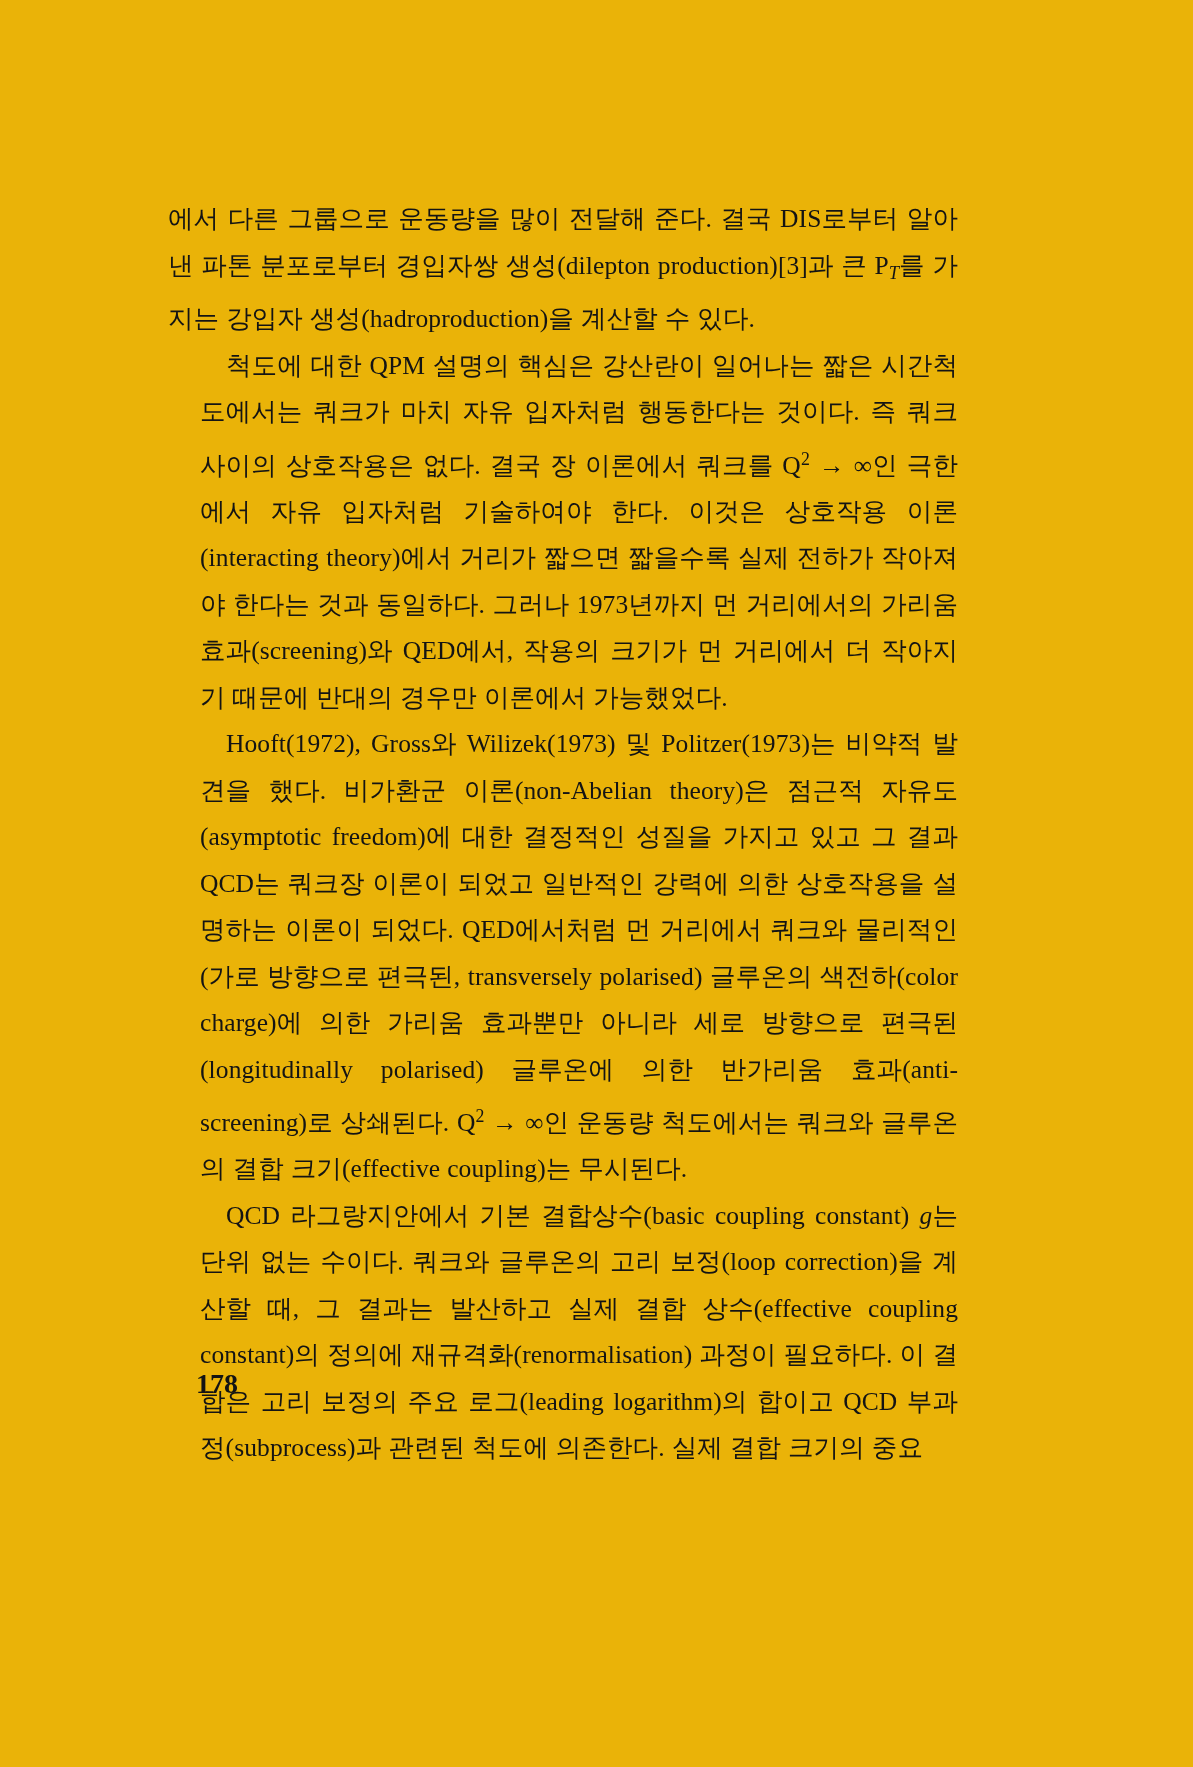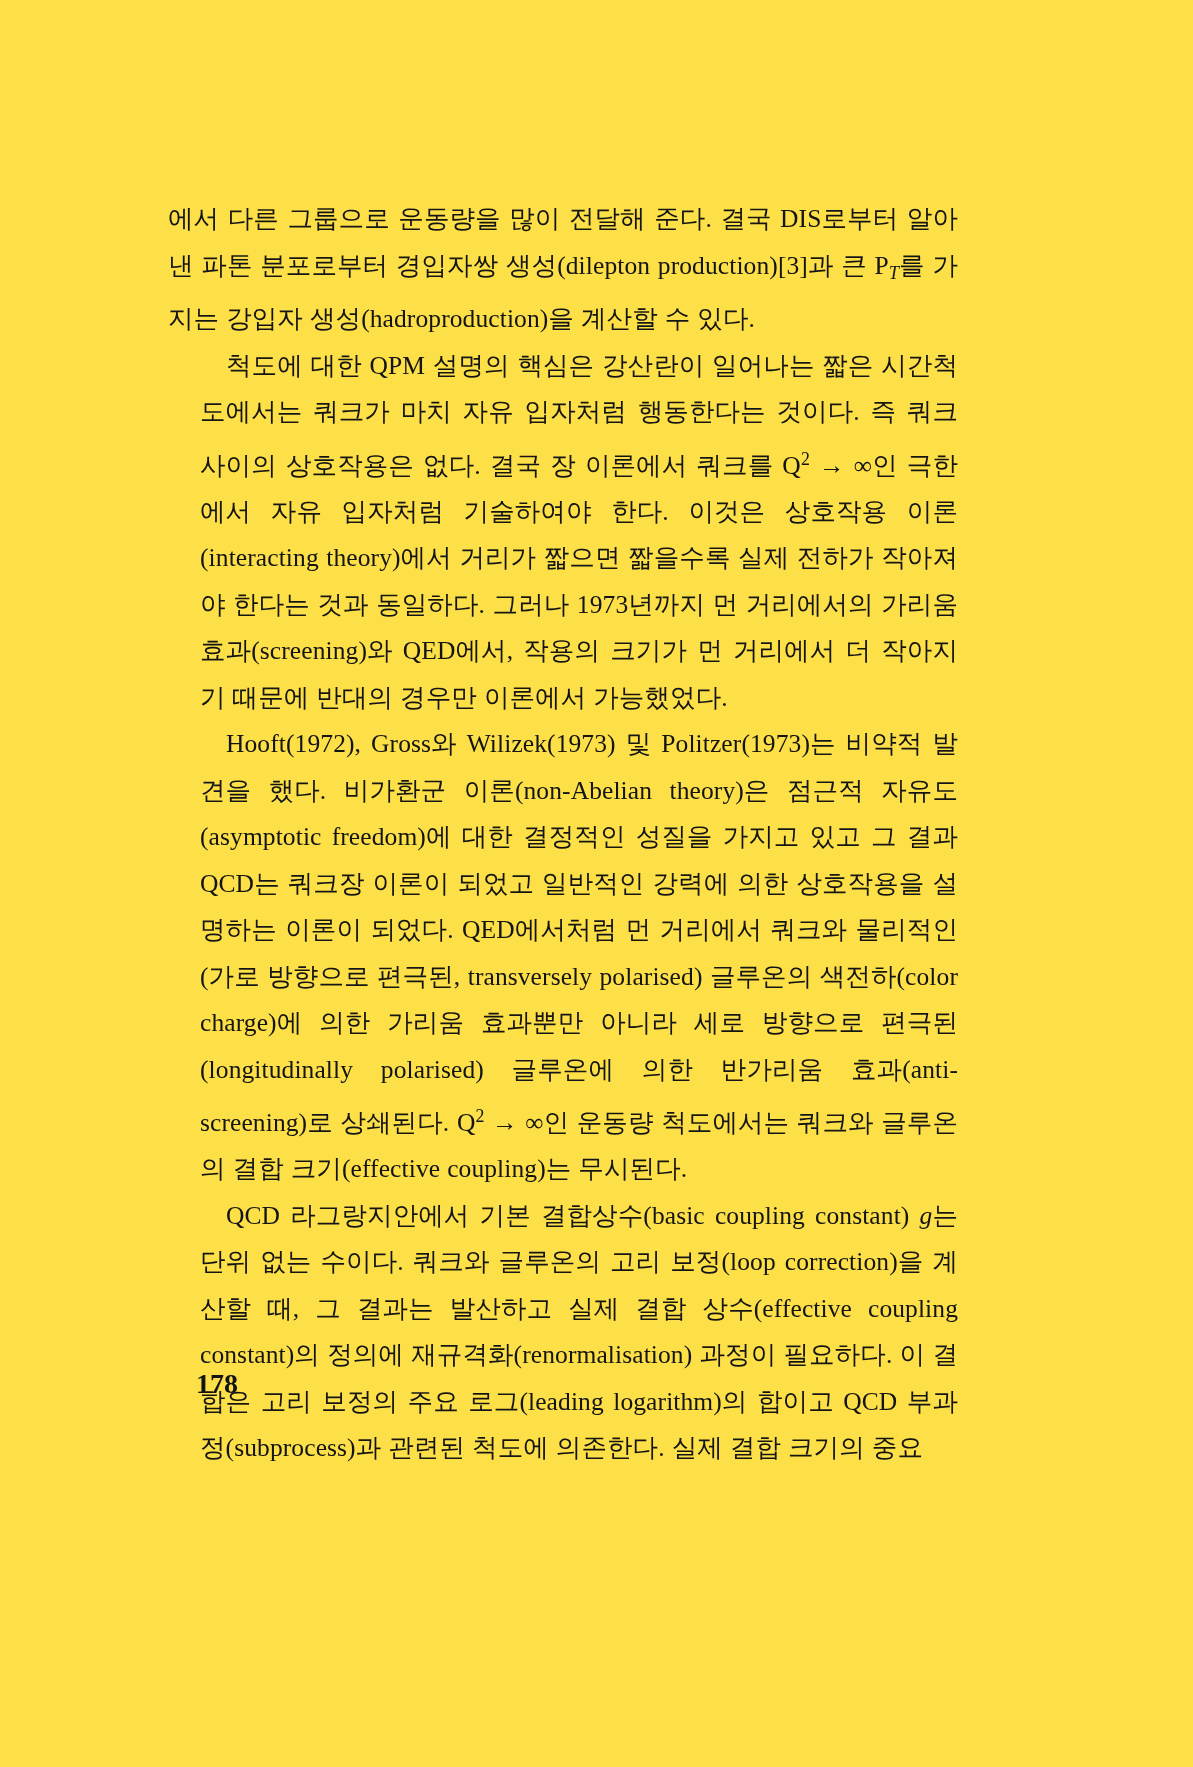--- a/index.html
+++ b/index.html
@@ -4,21 +4,21 @@
 <style>
   html, body {
     margin: 0;
     padding: 0;
     background: #ffffff;
   }
   .page {
     position: relative;
     width: 1193px;
     height: 1767px;
-    background: #fde047;
+    background: #eab308;
     overflow: hidden;
     font-family: "Liberation Serif", "DejaVu Serif", serif;
     color: #141414;
   }
   .text-block {
     position: absolute;
     left: 168px;
     top: 196px;
     width: 790px;
   }

